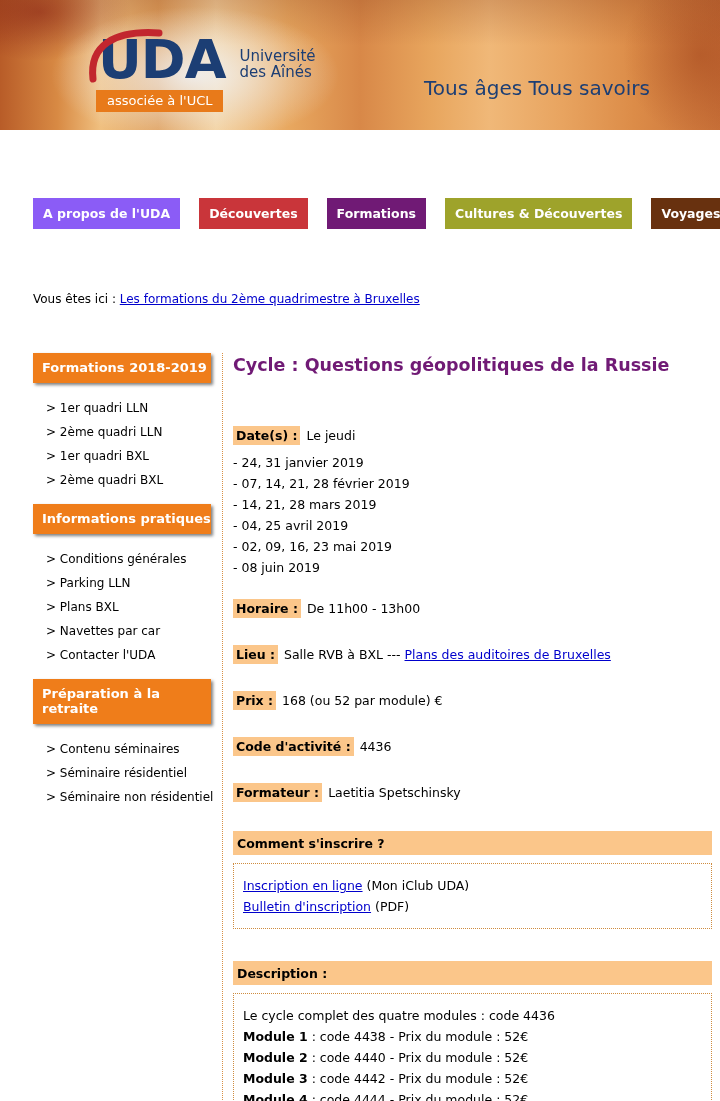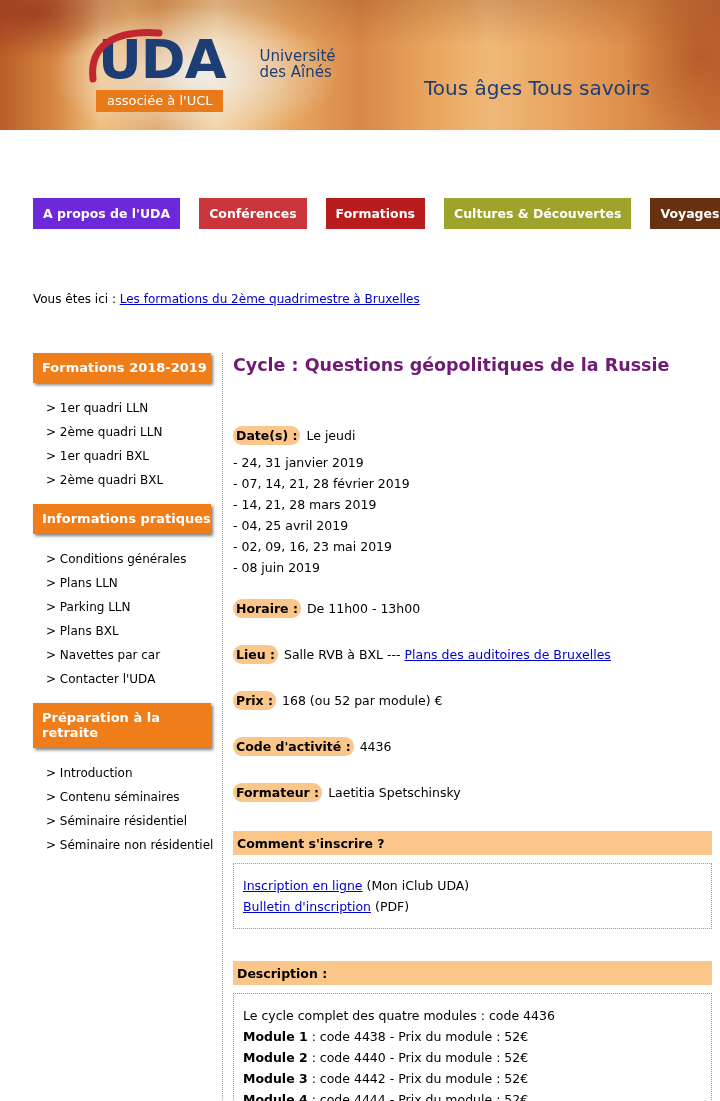--- a/index.html
+++ b/index.html
@@ -11,21 +11,21 @@
   .header {
     position:relative; height:130px; width:100%;
     background:
       radial-gradient(ellipse 200px 95px at 195px 75px, rgba(240,244,250,0.85), rgba(240,244,250,0) 72%),
       radial-gradient(ellipse 130px 70px at 40px 12px, rgba(135,30,20,0.55), rgba(135,30,20,0) 70%),
       radial-gradient(ellipse 110px 120px at 700px 55px, rgba(150,55,18,0.40), rgba(150,55,18,0) 70%),
       linear-gradient(180deg, rgba(120,45,18,0.22), rgba(120,45,18,0) 35%),
       linear-gradient(90deg,#b85c28 0%,#d88a44 8%,#f0c080 14%,#e0a05c 22%,#f4d09a 30%,#e8a860 40%,#d88848 50%,#e8a65e 60%,#f0b878 68%,#e8a460 78%,#dc8c48 88%,#c87038 100%);
   }
   .logo-wrap { position:absolute; left:98px; top:34px; }
-  .logo-row { display:flex; align-items:flex-end;gap:20px; }
+  .logo-row { display:flex; align-items:flex-end; }
   .logo-acronym { font-size:54px; line-height:0.95; font-weight:bold; color:#1c3e74; position:relative; letter-spacing:-1px; }
   .logo-arc { position:absolute; left:-13px; top:-11px; pointer-events:none; }
   .logo-name { margin-left:14px; padding-bottom:5px; color:#1c3e74; font-size:15px; line-height:16px; }
   .logo-banner { display:inline-block; margin-top:5px; margin-left:-2px; background:#e87a1a; color:#fff;
     font-size:13px; padding:3px 11px 4px; }
   .tagline { position:absolute; left:424px; top:76px; color:#1c3e74; font-size:20px; }
 
   
   .navbar { display:flex; gap:19px; margin:68px 0 0 33px; }
   .nav-btn { color:#fff; font-weight:bold; font-size:12.5px; padding:8px 10px 8px; white-space:nowrap; cursor:pointer; flex:none; }
@@ -40,21 +40,21 @@
   .v-sep { width:0; border-left:1px dotted #d99044; margin-left:11px; flex:none; }
   .main { margin-left:10px; width:479px; font-size:12.5px; color:#000; }
 
   .side-header { background:#ef7d1a; color:#fff; font-weight:bold; font-size:13px;
     padding:7px 0 8px 9px; box-shadow:2px 2px 3px rgba(0,0,0,0.5); }
   .side-list { margin:13px 0 12px; }
   .side-item { font-size:12px; line-height:24px; padding-left:13px; cursor:pointer; white-space:nowrap; }
 
   .page-title { color:#701a75; font-size:17.5px; font-weight:bold; margin:2px 0 50px; }
 
-  .hl-label { background:#fbc68a; font-weight:bold; padding:2px 3px; margin-right:6px;border-radius:9px; }
+  .hl-label { background:#fbc68a; font-weight:bold; padding:2px 3px; margin-right:6px; }
   .label-line { margin-bottom:30px; line-height:16px; }
   .date-line { margin-bottom:6px; line-height:21px; }
   .date-list { line-height:21px; margin-bottom:23px; }
 
   .section-header { background:#fbc68a; font-weight:bold; padding:5px 4px 4px; margin-bottom:8px; }
   .box { border:1px dotted #cf8c3f; padding:11px 9px; line-height:21px; margin-bottom:32px; }
   .bold { font-weight:bold; }
 </style>
 </head>
 <body>
@@ -70,23 +70,23 @@
         <div>Université</div>
         <div>des Aînés</div>
       </div>
     </div>
     <div class="logo-banner">associée à l'UCL</div>
   </div>
   <div class="tagline">Tous âges Tous savoirs</div>
 </div>
 
 <div class="navbar">
-  <a class="nav-btn" style="background-color: #6d28d9;">A propos de l'UDA</a>
-  <a class="nav-btn" style="background-color: rgb(201, 53, 58);">Conférences</a>
-  <a class="nav-btn" style="background-color: #b91c1c; text-align: right;">Formations</a>
+  <a class="nav-btn" style="background-color: #8b5cf6;">A propos de l'UDA</a>
+  <a class="nav-btn" style="background-color: rgb(201, 53, 58);">Découvertes</a>
+  <a class="nav-btn" style="background-color: #701a75; text-align: right;">Formations</a>
   <a class="nav-btn" style="background-color: rgb(158, 163, 43);">Cultures &amp; Découvertes</a>
   <a class="nav-btn" style="background-color: rgb(104, 49, 15);">Voyages culturels</a>
 
 </div>
 
 <div class="breadcrumb">
   <span>Vous êtes ici : </span><a class="lnk">Les formations du 2ème quadrimestre à Bruxelles</a>
 </div>
 
 <div class="content">
@@ -96,30 +96,28 @@
     <div class="side-list">
       <div class="side-item">&gt; 1er quadri LLN</div>
       <div class="side-item">&gt; 2ème quadri LLN</div>
       <div class="side-item">&gt; 1er quadri BXL</div>
       <div class="side-item">&gt; 2ème quadri BXL</div>
     </div>
 
     <div class="side-header">Informations pratiques</div>
     <div class="side-list">
       <div class="side-item">&gt; Conditions générales</div>
-      <div class="side-item">&gt; Plans LLN</div>
       <div class="side-item">&gt; Parking LLN</div>
       <div class="side-item">&gt; Plans BXL</div>
       <div class="side-item">&gt; Navettes par car</div>
       <div class="side-item">&gt; Contacter l'UDA</div>
     </div>
 
     <div class="side-header">Préparation à la retraite</div>
     <div class="side-list">
-      <div class="side-item">&gt; Introduction</div>
       <div class="side-item">&gt; Contenu séminaires</div>
       <div class="side-item">&gt; Séminaire résidentiel</div>
       <div class="side-item">&gt; Séminaire non résidentiel</div>
     </div>
   </div>
 
   <div class="v-sep"></div>
 
   <div class="main">
     <div class="page-title">Cycle : Questions géopolitiques de la Russie</div>

